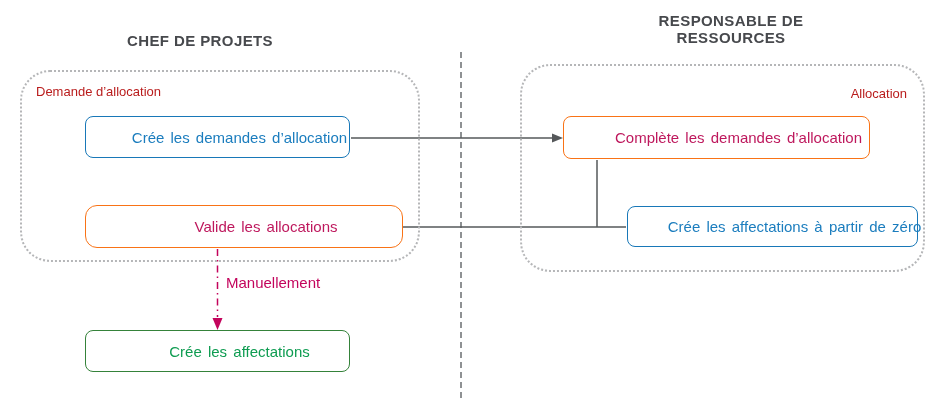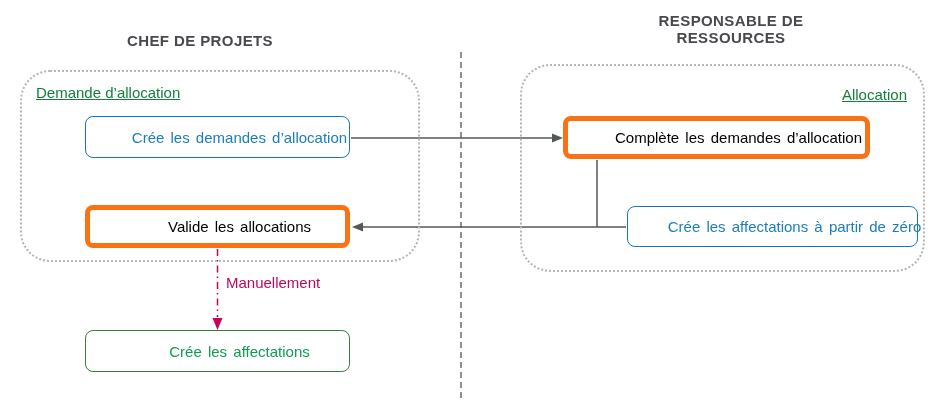--- a/index.html
+++ b/index.html
@@ -29,49 +29,48 @@
     position: absolute;
     border: 2px dotted #b5b6b8;
     border-radius: 30px;
     background: transparent;
   }
   #group-left  { left: 20px;  top: 70px; width: 396px; height: 188px; }
   #group-right { left: 520px; top: 64px; width: 401px; height: 204px; }
 
   .group-label {
     position: absolute;
-    font-size: 15px;
-    color: #15803d;
+    font-size: 13px;
+    color: #b91c1c;
     white-space: nowrap;
-    text-decoration: underline;
   }
   #group-left  .group-label { left: 14px; top: 12px; }
   #group-right .group-label { right: 16px; top: 20px; }
 
   
   .node {
     position: absolute;
     display: flex;
     align-items: center;
     justify-content: center;
     border-radius: 8px;
     background: #ffffff;
     font-size: 15px;
     word-spacing: 2px;
     white-space: nowrap;
     box-sizing: border-box;
     padding-left: 44px;
   }
   .node.active   { border: 1.5px solid #1878b8; color: #1b7dbe; }
-  .node.inactive { border: 5px solid #f97316;   color: #000000; }
+  .node.inactive { border: 1px solid #f97316;   color: #be185d; }
   .node.success  { border: 1.5px solid #35823a; color: #0e9c51; }
 
   #node-create-requests      { left: 85px;  top: 116px; width: 265px; height: 42px; }
   #node-complete-requests    { left: 563px; top: 116px; width: 307px; height: 43px; }
-  #node-validate-allocations { left: 85px;  top: 205px; width: 265px; height: 43px; }
+  #node-validate-allocations { left: 85px;  top: 205px; width: 318px; height: 43px; border-radius: 12px; }
   #node-create-allocations   { left: 627px; top: 206px; width: 291px; height: 41px; }
   #node-create-assignments   { left: 85px;  top: 330px; width: 265px; height: 42px; }
 
   
   #manual-label {
     position: absolute;
     left: 226px;
     top: 274px;
     font-size: 15px;
     color: #c3045c;

